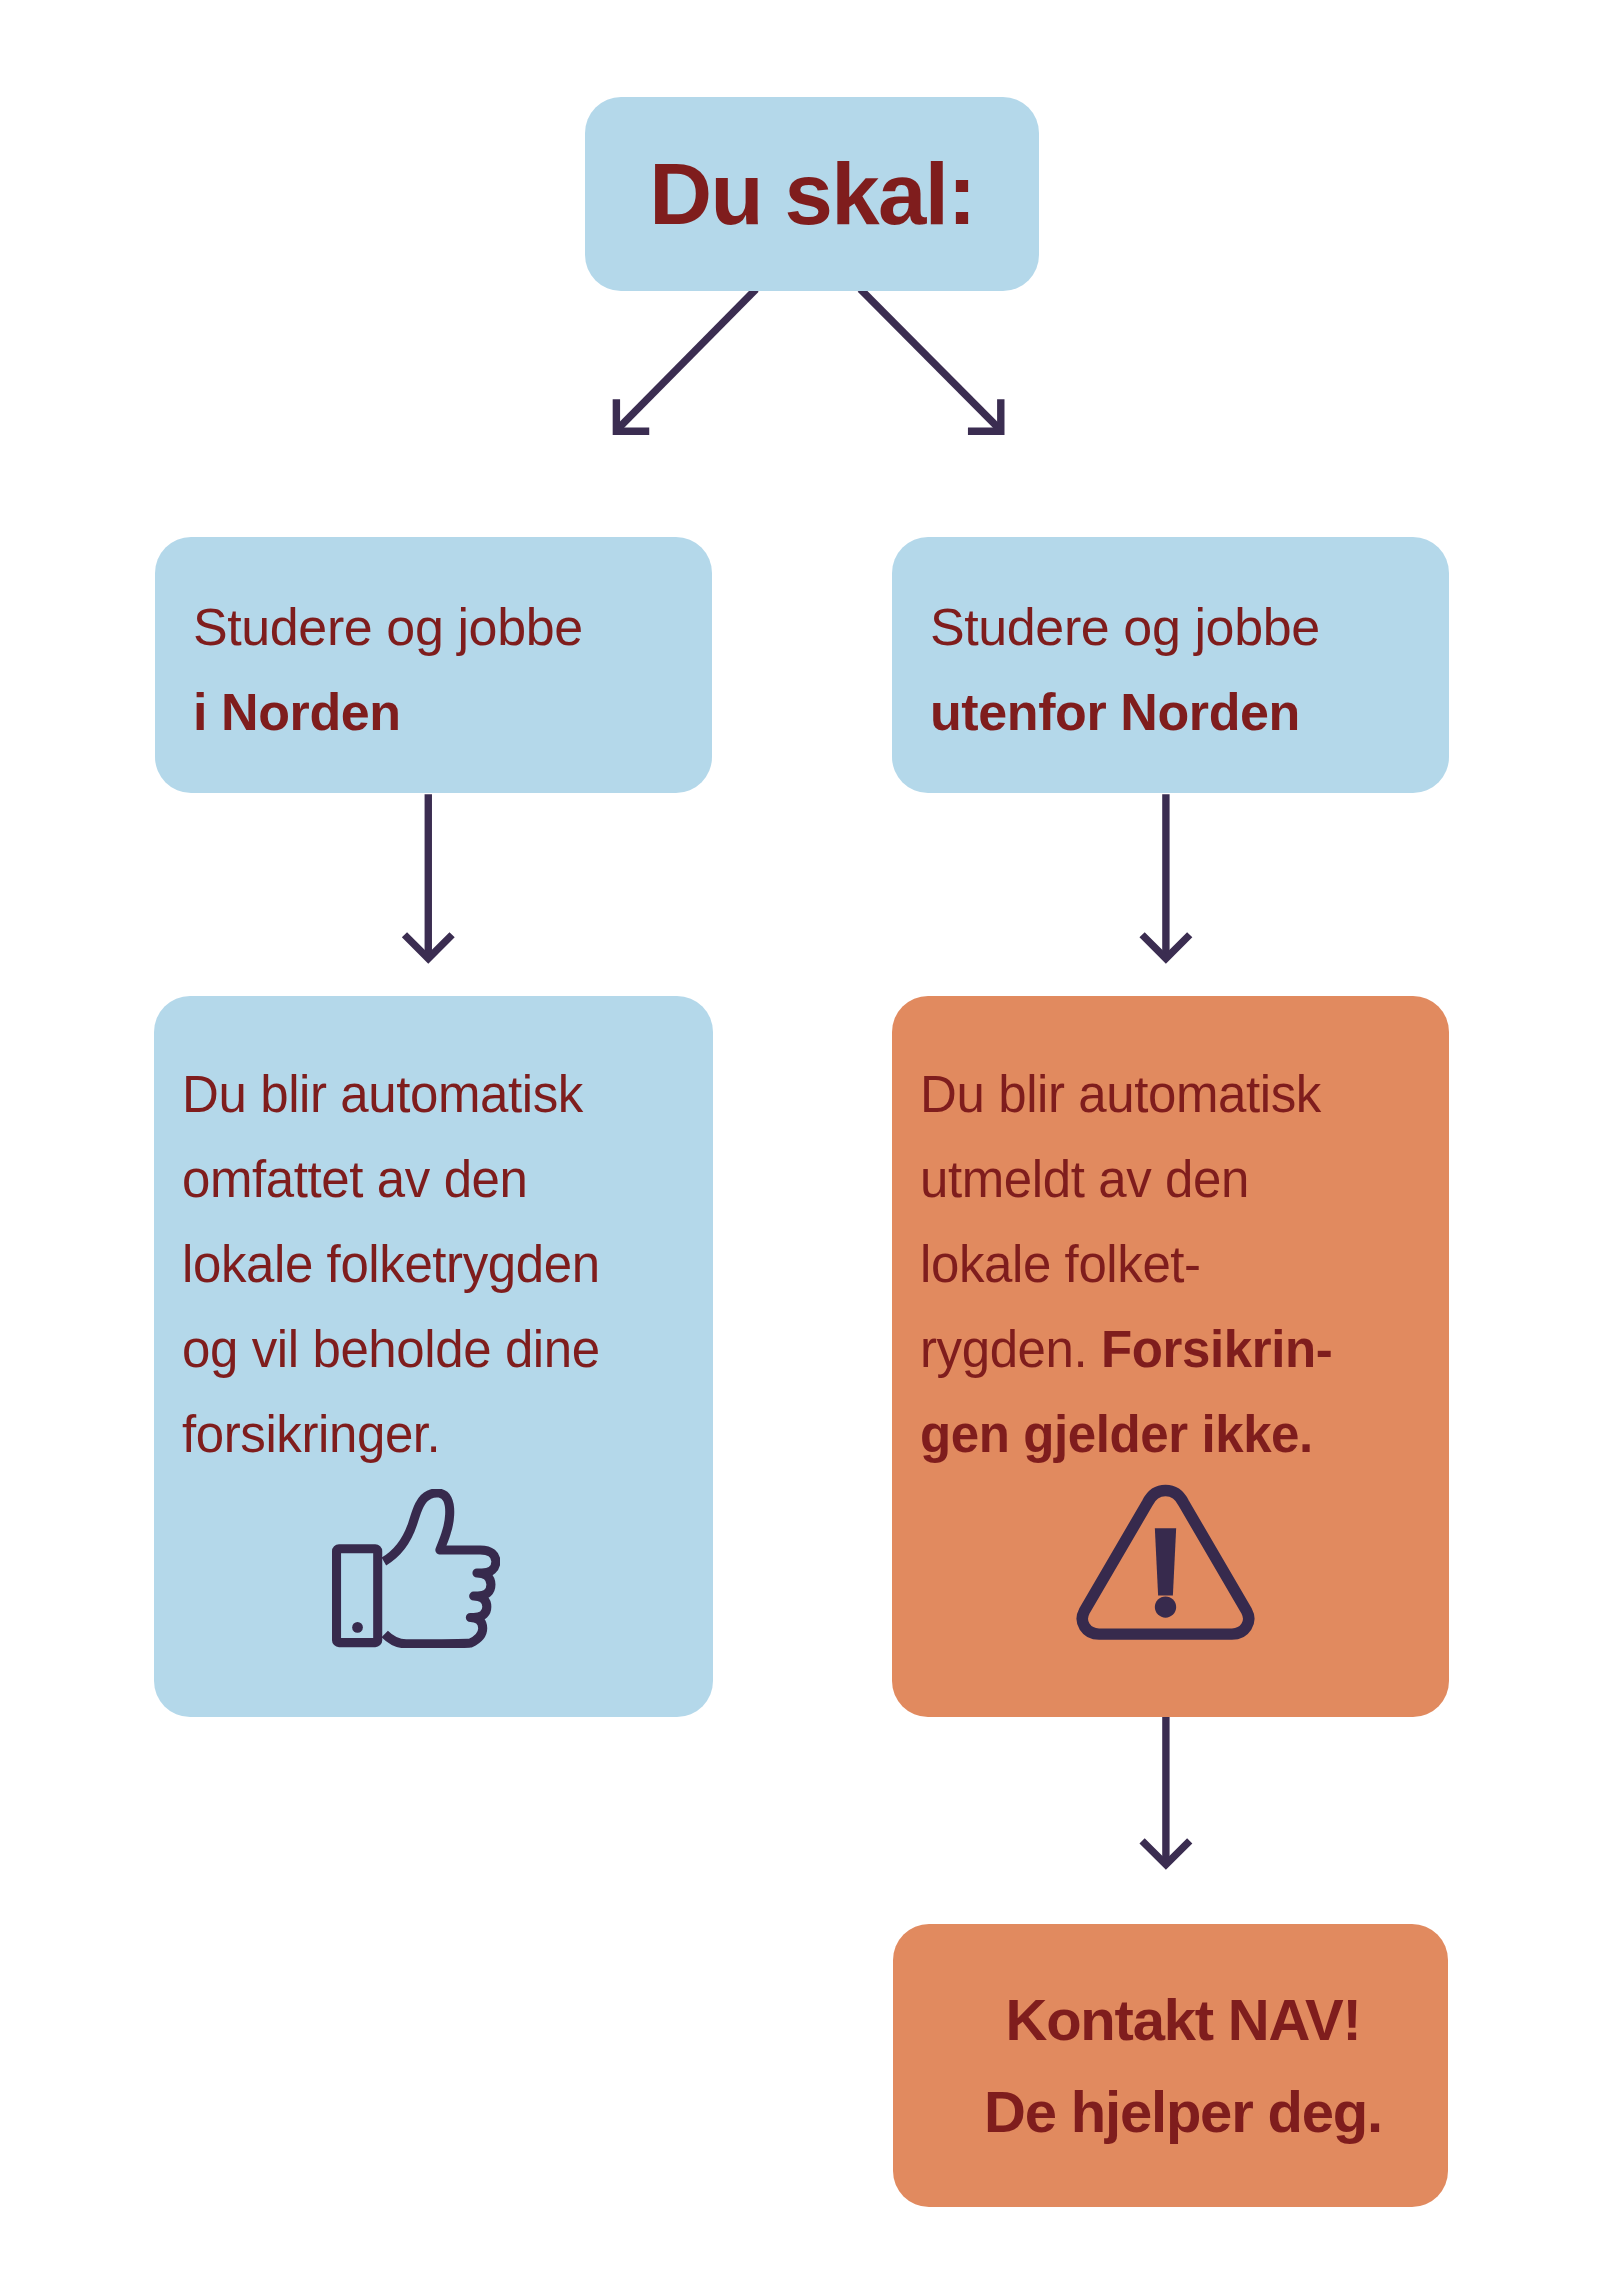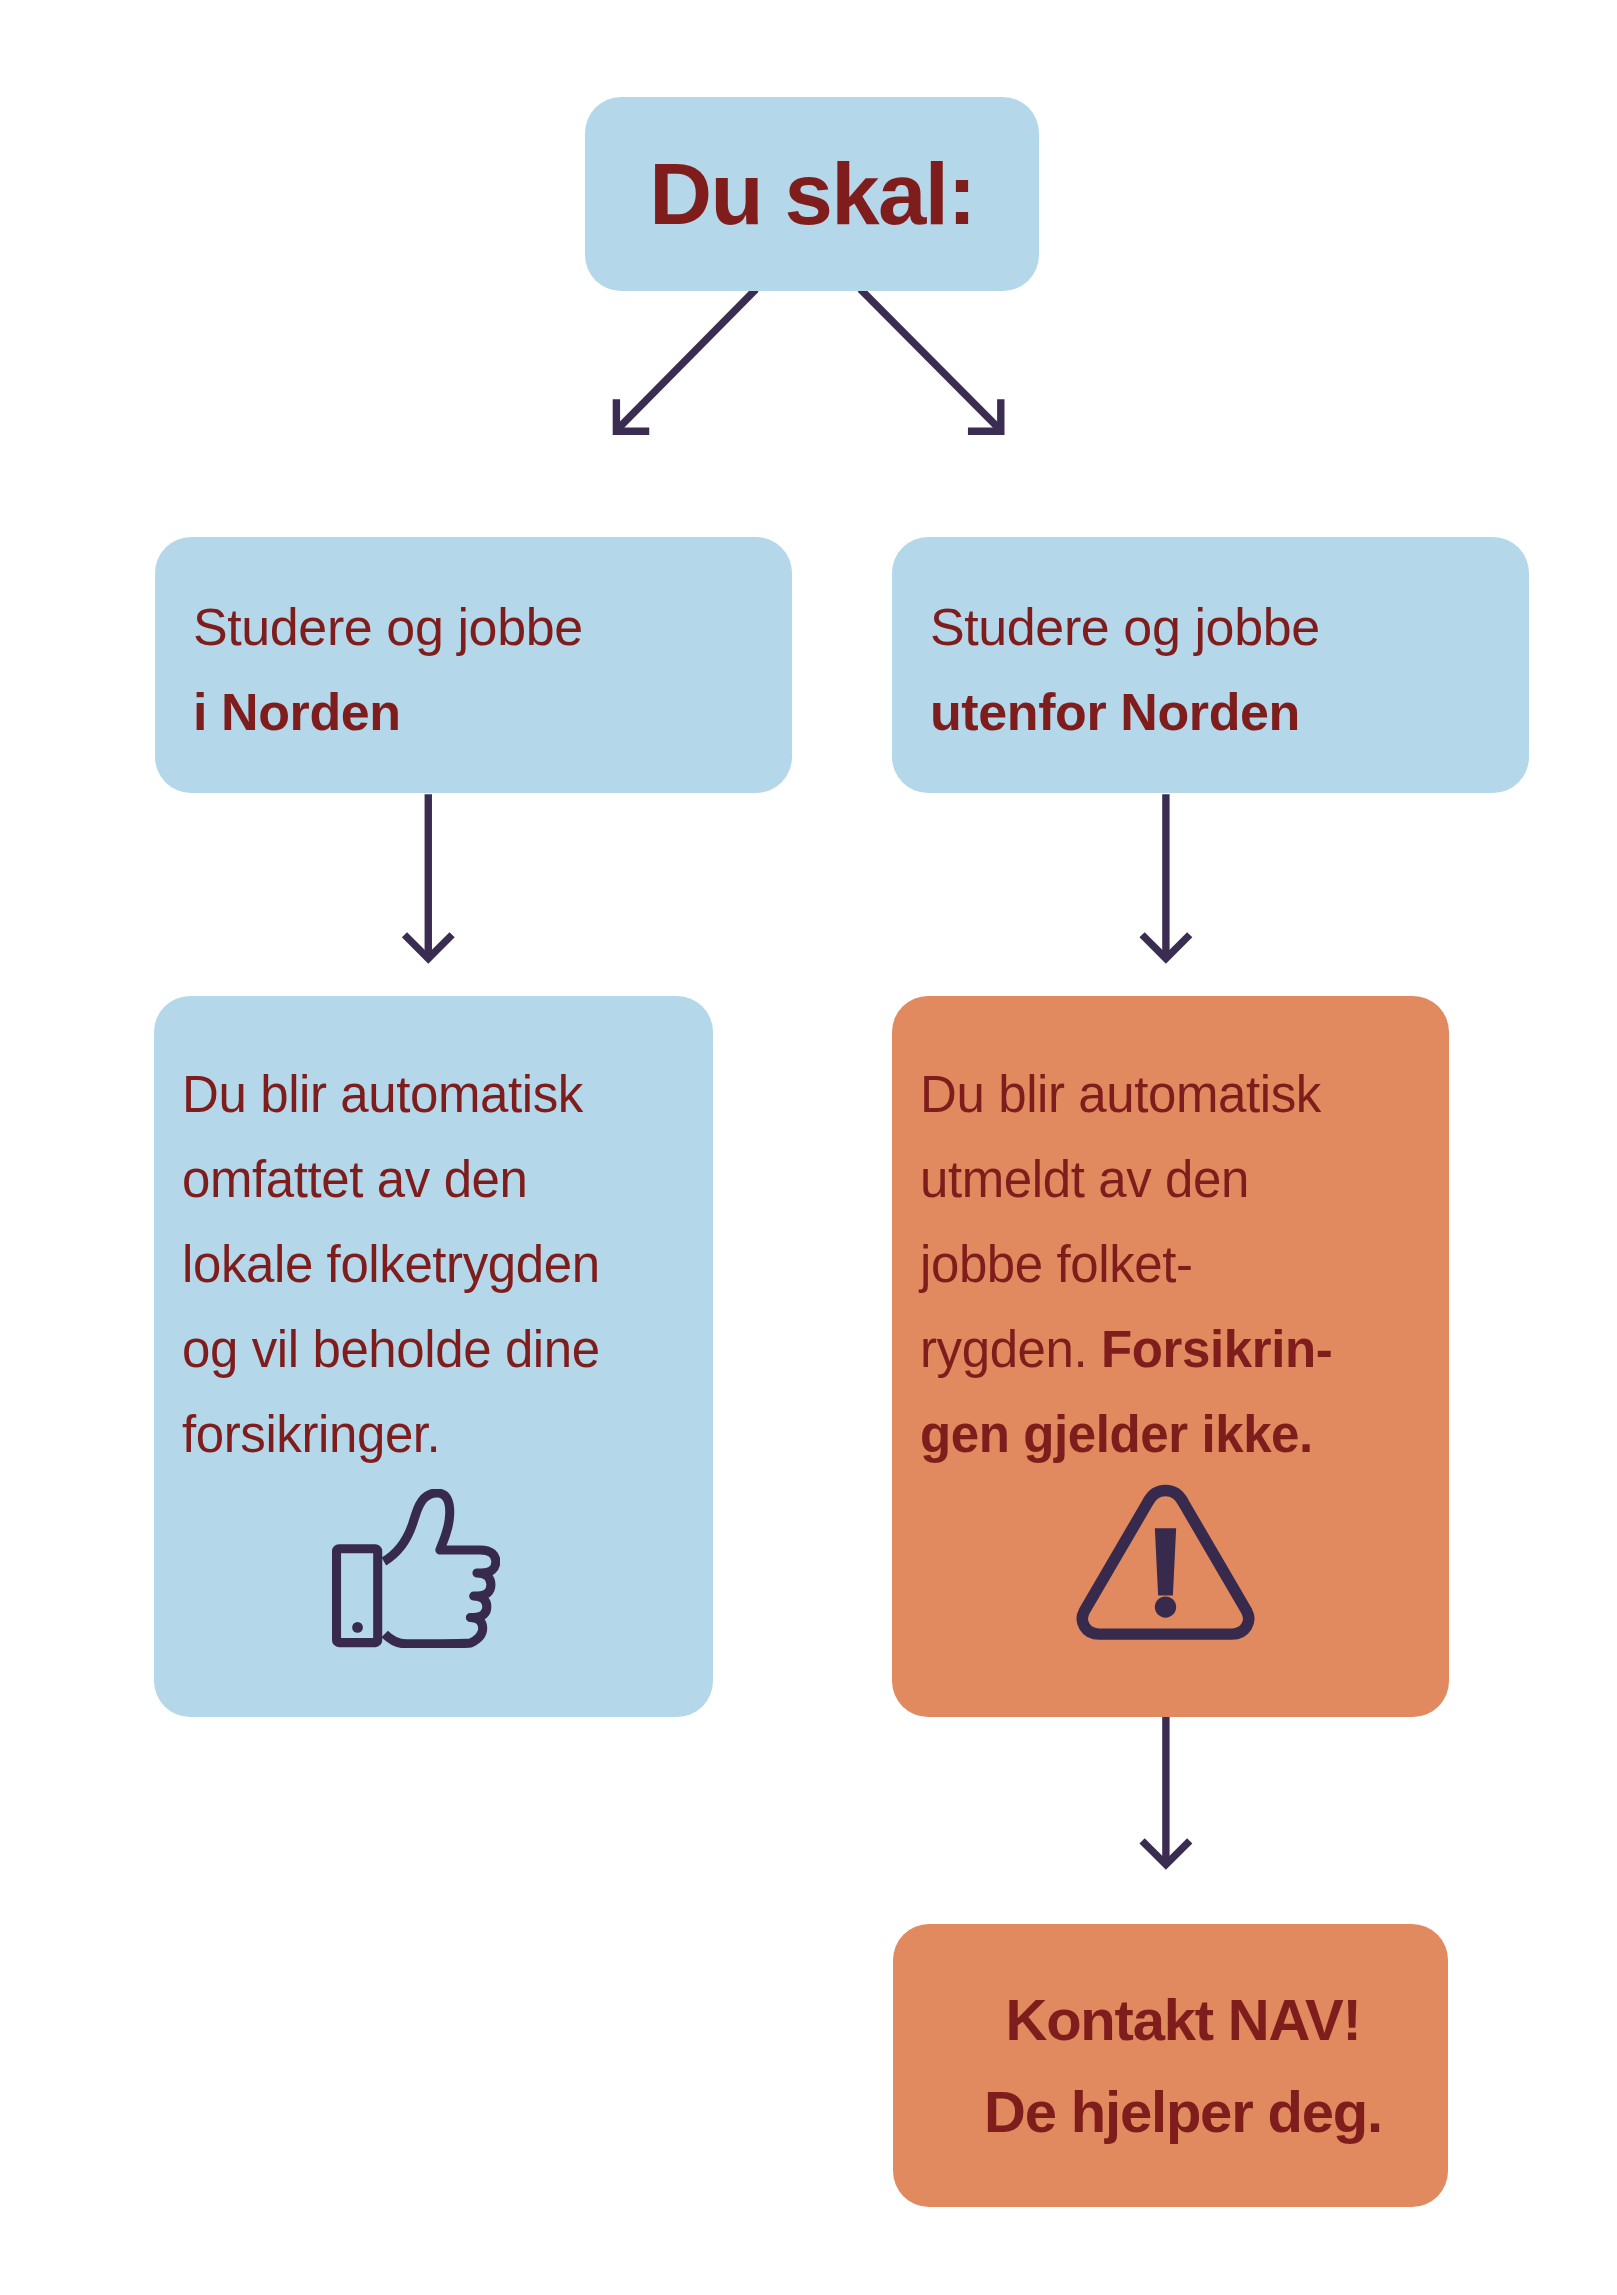--- a/index.html
+++ b/index.html
@@ -13,21 +13,21 @@
     color:#7f1d1d;
   }
   .box{position:absolute;border-radius:36px;box-sizing:border-box;}
   .blue{background:#B4D8EA;}
   .orange{background:#E18A5F;padding-left:25px;}
   .root-box{
     left:585px;top:97px;width:454px;height:194px;
     display:flex;align-items:center;justify-content:center;
   }
   .root-label{font-size:87px;font-weight:bold;letter-spacing:-1.6px;}
-  .branch-box{width:637px;height:256px;top:537px;padding:48px 33px 0 38px;}
+  .branch-box{width:557px;height:256px;top:537px;padding:48px 33px 0 38px;}
   .branch-left{left:155px;}
   .branch-right{left:892px;}
   .line{font-size:52px;line-height:85px;letter-spacing:-0.4px;white-space:nowrap;}
   .b{font-weight:bold;}
   .outcome-box{width:559px;height:721px;top:996px;padding:56px 33px 0 28px;}
   .outcome-left{left:154px;}
   .outcome-right{left:892px;width:557px;}
   .outcome-box .line{font-size:51px;line-height:85px;}
   .icon-wrap{position:absolute;}
   .thumbs-wrap{left:178px;top:493px;width:168px;height:159px;}
@@ -116,21 +116,21 @@
                    C 78,188 70,182 64,176"></path>
         </g>
         <circle cx="31" cy="168" r="6.5" fill="#372A4D"></circle>
       </svg>
     </div>
   </div>
 
   <div class="box orange outcome-box outcome-right">
     <div class="line">Du blir automatisk</div>
     <div class="line">utmeldt av den</div>
-    <div class="line">jobbe folket-</div>
+    <div class="line">lokale folket-</div>
     <div class="line"><span>rygden. </span><span class="b">Forsikrin-</span></div>
     <div class="line b">gen gjelder ikke.</div>
     <div class="icon-wrap warning-wrap">
       <svg width="187" height="170" viewBox="0 0 228 207" fill="none">
         <path d="M 114,14
                  C 123,14 131,19 136,29
                  L 213,161
                  C 220,174 211,189 195,189
                  L 33,189
                  C 17,189 8,174 15,161

